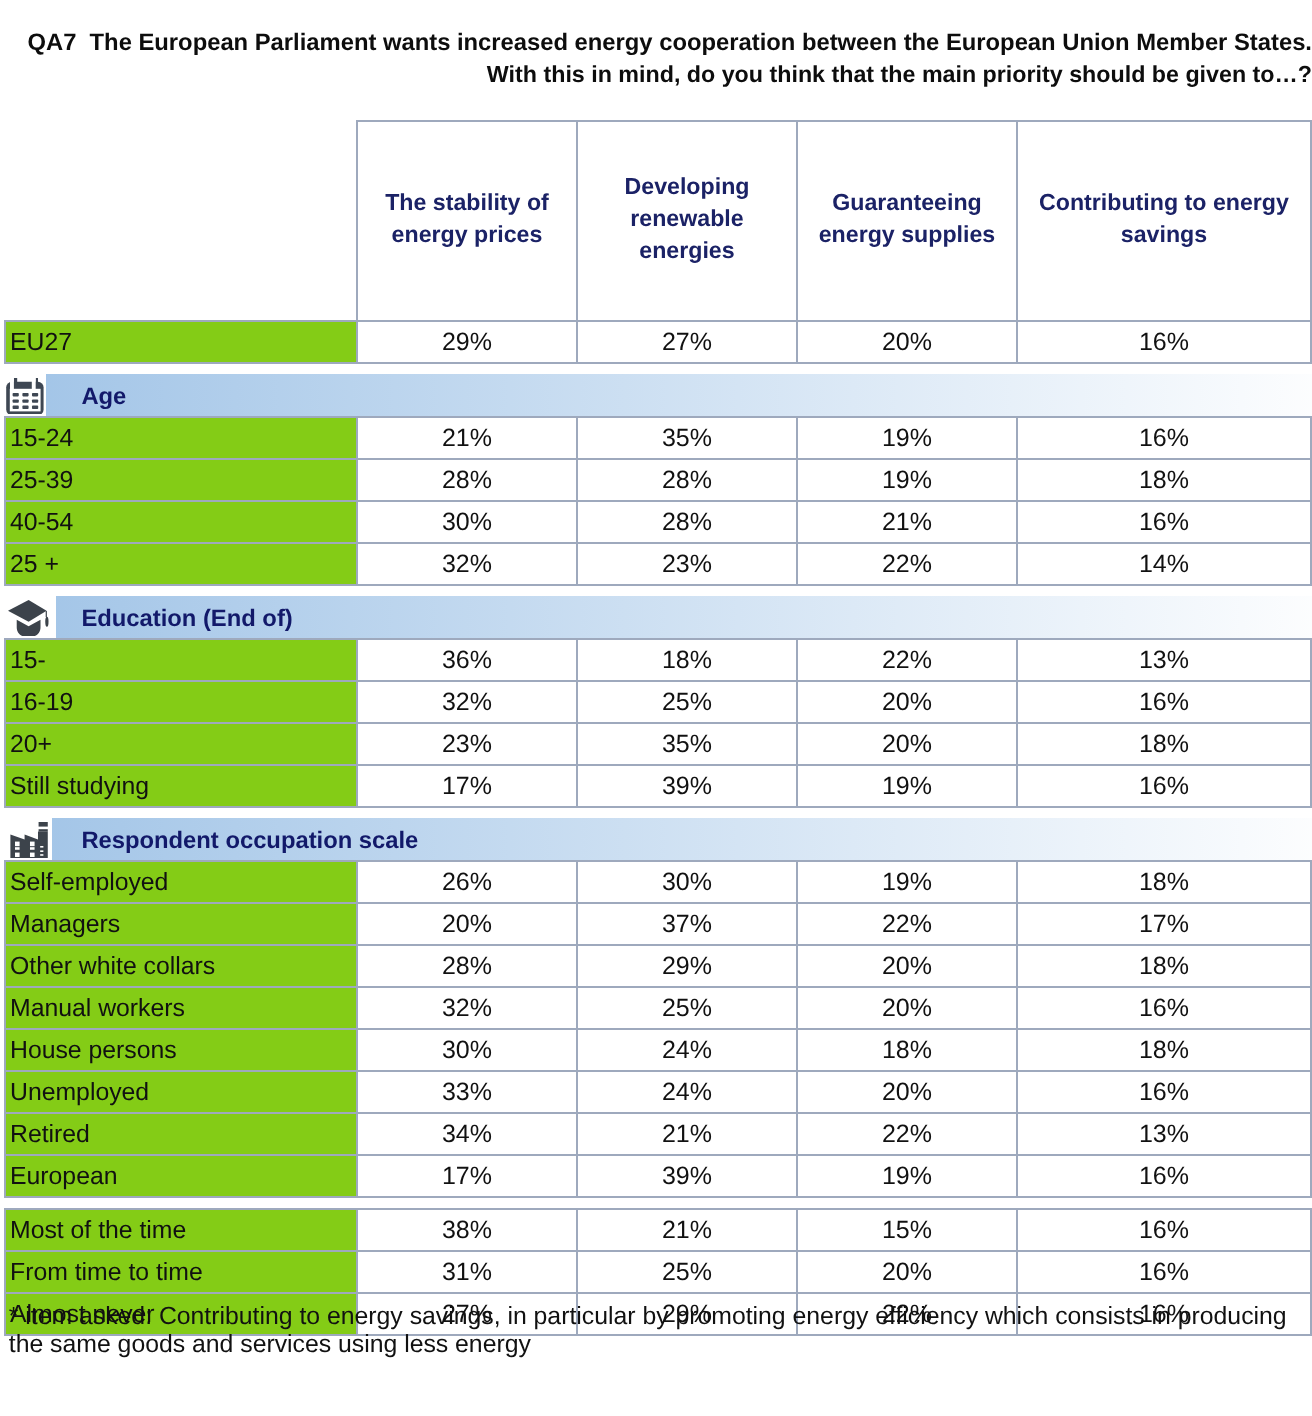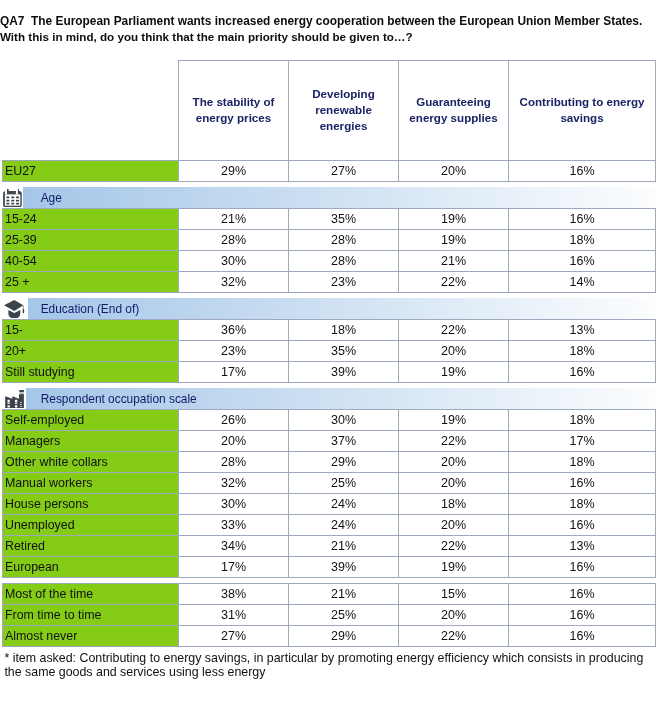--- a/index.html
+++ b/index.html
@@ -1,18 +1,18 @@
 <!DOCTYPE html>
 <html><head>
 <meta charset="utf-8">
 <style>
   html,body{margin:0;padding:0;background:#ffffff;}
   body{width:656px;height:708px;position:relative;overflow:hidden;
        font-family:"Liberation Sans",sans-serif;color:#000;}
-  #title{position:absolute;left:0;top:13.4px;width:656px;text-align:left;
+  #title{position:absolute;left:0;top:13.4px;width:656px;text-align:right;
          font-size:11.85px;font-weight:bold;line-height:16px;color:#0d0d0d;}
   #title span{white-space:pre;}
   #title .l1{font-size:11.9px;}
   #title .l2{font-size:11.64px;}
   #tbl{position:absolute;left:2px;top:60px;width:653px;border-collapse:collapse;
        table-layout:fixed;}
   #tbl td{padding:0;margin:0;vertical-align:middle;}
   col.c0{width:176px;} col.c1{width:110px;} col.c2{width:110px;}
   col.c3{width:110px;} col.c4{width:147px;}
   tr.hdr{height:100px;}
@@ -34,21 +34,21 @@
           justify-content:flex-start;overflow:visible;}
   .icobox svg{display:block;}
   span[data-name="calendar-icon"]{width:20px;flex:0 0 20px;padding-left:0.8px;}
   span[data-name="graduation-cap-icon"]{width:23.3px;flex:0 0 23.3px;padding-left:1.84px;}
   span[data-name="factory-icon"]{width:21.2px;flex:0 0 21.2px;padding-left:2.0px;}
   span[data-name="card-pen-icon"]{width:22.7px;flex:0 0 22.7px;padding-left:0.9px;}
   .ic-cal{margin-top:0.8px;}
   .ic-cap{margin-top:0.9px;}
   .ic-fac{margin-top:0.95px;}
   .ic-card{margin-top:0.7px;}
-  .sectitle{font-size:11.9px;font-weight:normal;color:#12196a;
+  .sectitle{font-size:11.9px;font-weight:bold;color:#12196a;
             line-height:14px;position:absolute;left:38.2px;}
   .secinner{position:relative;}
   #foot{position:absolute;left:4.4px;top:651px;width:648px;font-size:12.4px;
         line-height:14.1px;color:#111;}
 </style>
 </head>
 <body>
 
 <div id="title" data-name="page-title"><span class="l1" data-name="title-line-1">QA7  The European Parliament wants increased energy cooperation between the European Union Member States.</span><br><span class="l2" data-name="title-line-2">With this in mind, do you think that the main priority should be given to…?</span></div>
 
@@ -155,20 +155,27 @@
         </td>
       </tr>
 <tr class="data" data-name="table-row">
         <td class="lbl" data-name="row-label">15-</td>
         <td class="val" data-name="row-value">36%</td>
         <td class="val" data-name="row-value">18%</td>
         <td class="val" data-name="row-value">22%</td>
         <td class="val" data-name="row-value">13%</td>
       </tr>
 <tr class="data" data-name="table-row">
+        <td class="lbl" data-name="row-label">16-19</td>
+        <td class="val" data-name="row-value">32%</td>
+        <td class="val" data-name="row-value">25%</td>
+        <td class="val" data-name="row-value">20%</td>
+        <td class="val" data-name="row-value">16%</td>
+      </tr>
+<tr class="data" data-name="table-row">
         <td class="lbl" data-name="row-label">20+</td>
         <td class="val" data-name="row-value">23%</td>
         <td class="val" data-name="row-value">35%</td>
         <td class="val" data-name="row-value">20%</td>
         <td class="val" data-name="row-value">18%</td>
       </tr>
 <tr class="data" data-name="table-row">
         <td class="lbl" data-name="row-label">Still studying</td>
         <td class="val" data-name="row-value">17%</td>
         <td class="val" data-name="row-value">39%</td>

